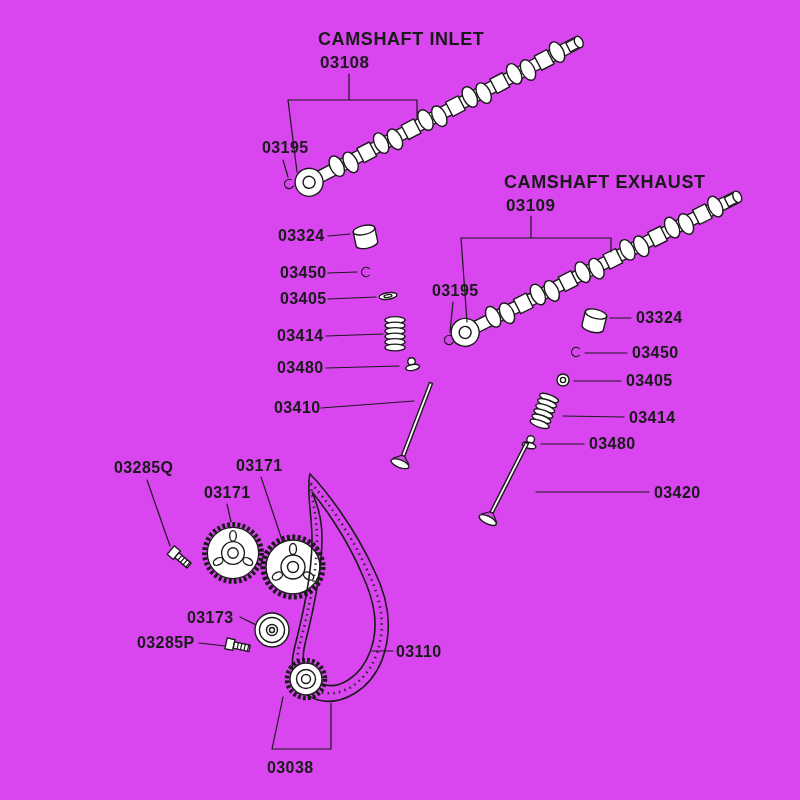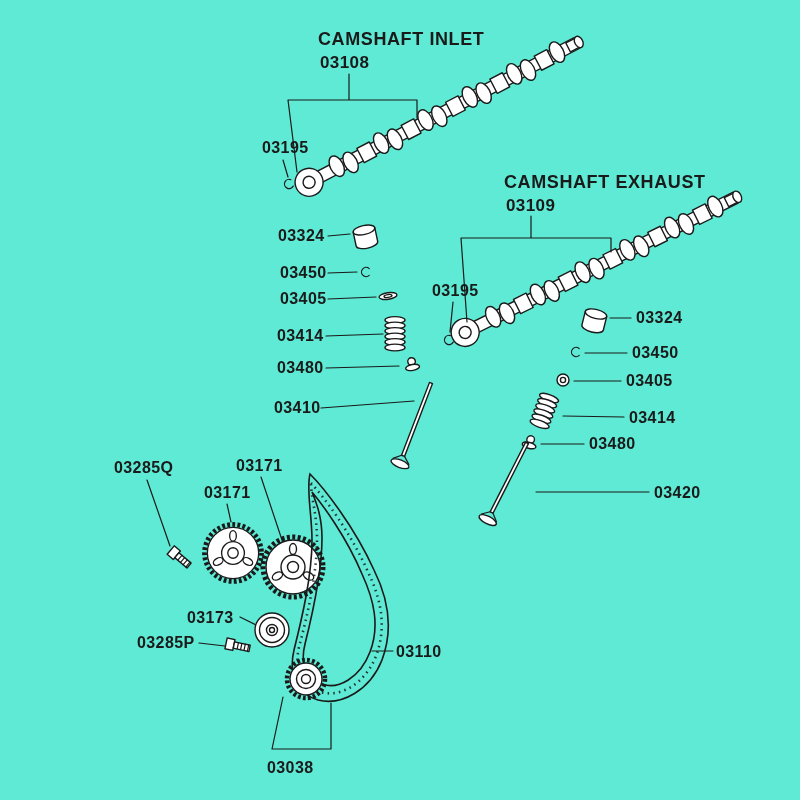--- a/index.html
+++ b/index.html
@@ -1,16 +1,16 @@
 <!DOCTYPE html>
 <html><head>
 <meta charset="utf-8">
 <style>
   html,body{margin:0;padding:0;background:#ffffff;}
-  .page{position:relative;width:800px;height:800px;background:#5eead4;overflow:hidden;}
+  .page{position:relative;width:800px;height:800px;background:#d946ef;overflow:hidden;}
   svg{display:block;}
   .art{stroke:#1a1a1a;stroke-width:1.4;fill:#ffffff;stroke-linecap:round;stroke-linejoin:round;}
   .line{stroke:#1a1a1a;stroke-width:1.2;fill:none;stroke-linecap:round;}
   .teeth{fill:none;stroke:#1a1a1a;stroke-width:5;}
   .teeth-sm{fill:none;stroke:#1a1a1a;stroke-width:4.5;}
   .belt{fill:none;stroke:#1a1a1a;stroke-width:1.6;}
   .belt-teeth{fill:none;stroke:#1a1a1a;stroke-width:2.6;stroke-dasharray:1.5 4.2;opacity:.85;}
   text{font-family:"Liberation Sans",sans-serif;font-weight:bold;font-size:16px;fill:#1a1a1a;letter-spacing:.4px;}
   text.title{font-size:18px;letter-spacing:.6px;}
   text.pno{font-size:17px;}

